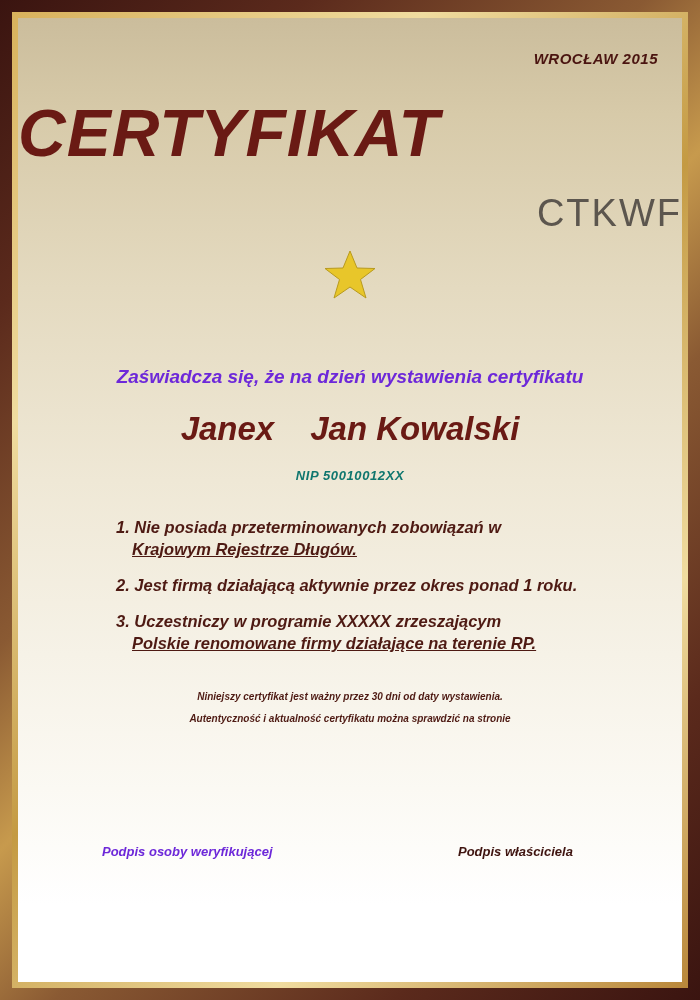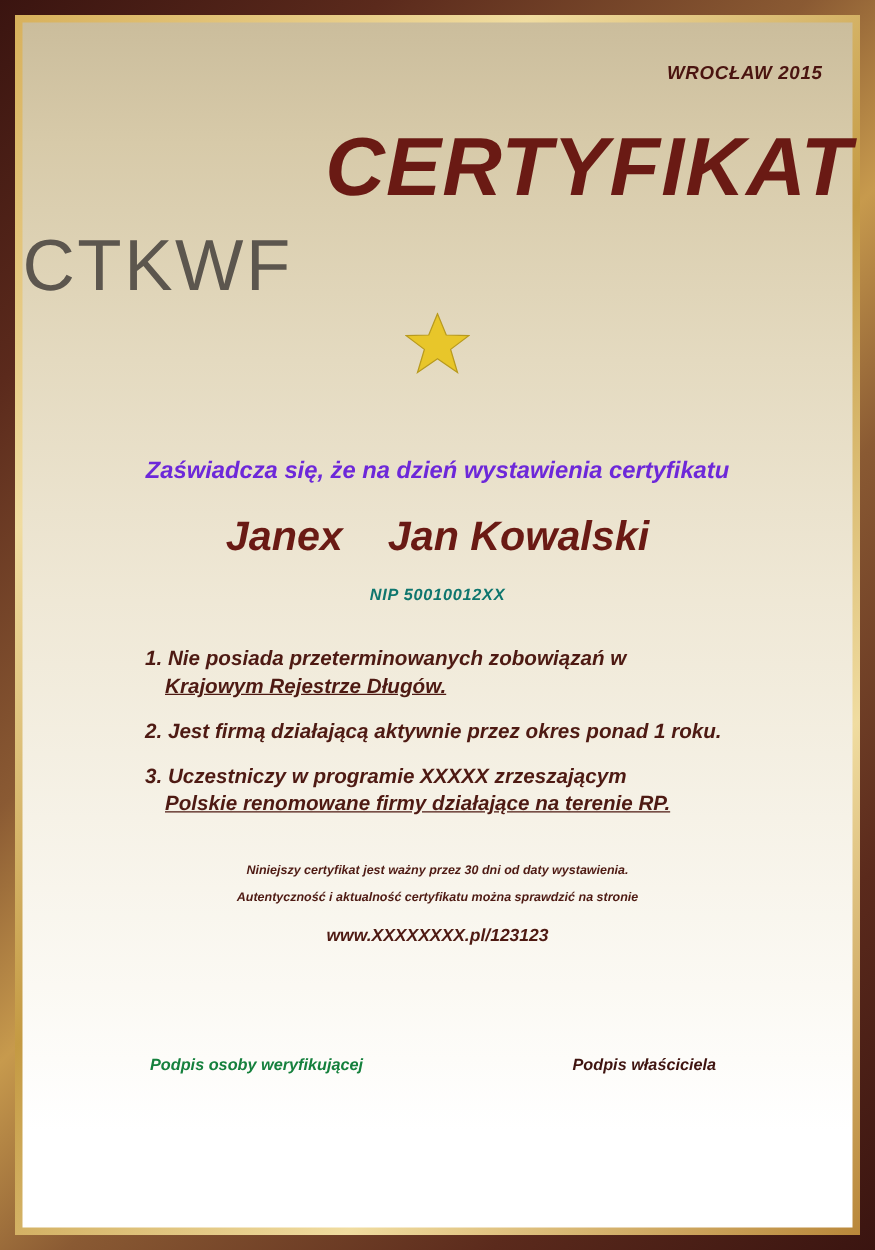--- a/index.html
+++ b/index.html
@@ -72,37 +72,37 @@
     font-style: italic;
     letter-spacing: 0.5px;
     color: #4a1410;
   }
 
   .main-title {
     position: absolute;
     left: 0;
     right: 0;
     top: 82px;
-    text-align: right;
+    text-align: left;
     font-size: 66px;
     line-height: 66px;
     font-weight: bold;
     font-style: italic;
     letter-spacing: 1px;
     color: #6a1a14;
     font-family: "Liberation Sans", sans-serif;
   }
 
   .sub-title {
     position: absolute;
     left: 0;
     right: 0;
     top: 165px;
-    text-align: left;
-    font-size: 58px;
+    text-align: right;
+    font-size: 38px;
     line-height: 60px;
     font-weight: normal;
     color: #5c564e;
     letter-spacing: 2px;
   }
 
   .star {
     position: absolute;
     left: 50%;
     top: 232px;
@@ -195,26 +195,26 @@
     top: 722px;
     text-align: center;
     font-size: 14px;
     font-weight: bold;
     font-style: italic;
     color: #4e1a13;
   }
 
   .sig-left {
     position: absolute;
-    left: 102px;
+    left: 84px;
     top: 826px;
     font-size: 13px;
     font-weight: bold;
     font-style: italic;
-    color: #15803d;
+    color: #6d28d9;
   }
   .sig-right {
     position: absolute;
     left: 440px;
     top: 826px;
     font-size: 13px;
     font-weight: bold;
     font-style: italic;
     color: #3f1410;
   }
@@ -263,19 +263,18 @@
         <span class="line">3. Uczestniczy w programie XXXXX zrzeszającym</span>
         <span class="line ind">Polskie renomowane firmy działające na terenie RP.</span>
       </div>
     </div>
 
     <div class="validity">
       <span class="line">Niniejszy certyfikat jest ważny przez 30 dni od daty wystawienia.</span><br>
       <span class="line">Autentyczność i aktualność certyfikatu można sprawdzić na stronie</span>
     </div>
 
-    <div class="url">www.XXXXXXXX.pl/123123</div>
 
     <div class="sig-left">Podpis osoby weryfikującej</div>
     <div class="sig-right">Podpis właściciela</div>
 
   </div>
 </div>
 
 </body></html>

